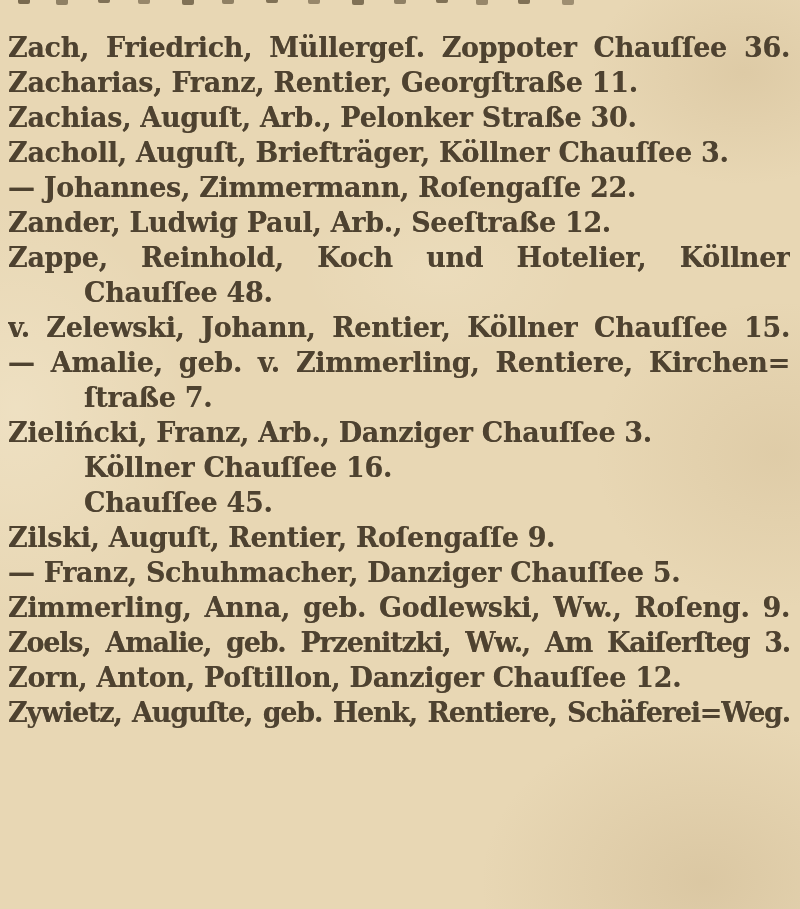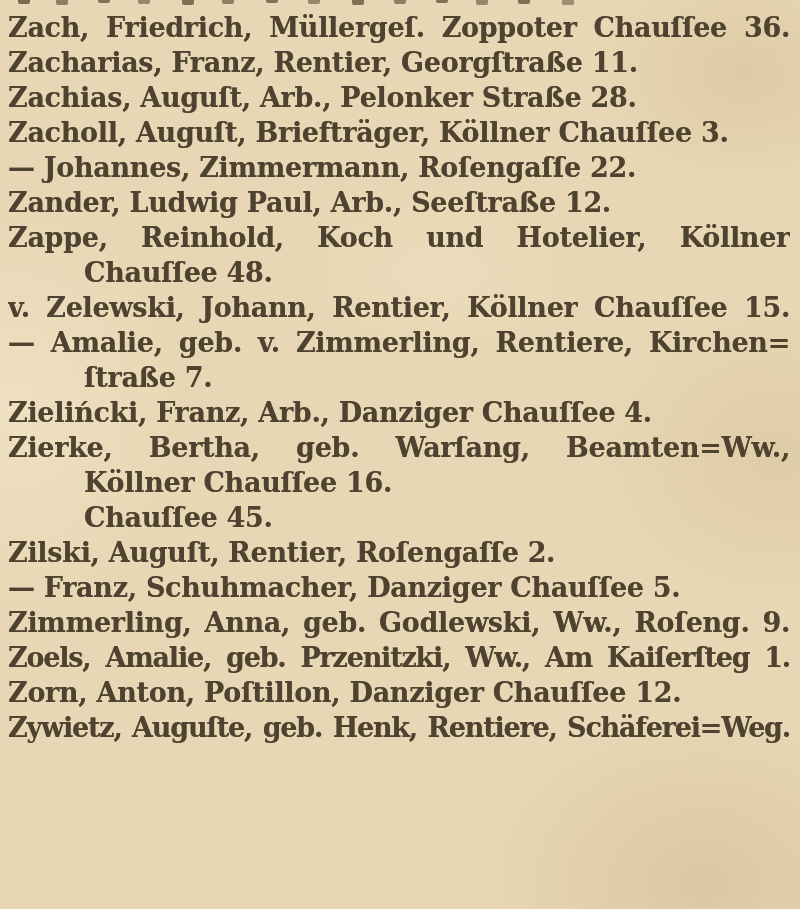--- a/index.html
+++ b/index.html
@@ -42,20 +42,21 @@
       48px 0 rgba(84,70,46,0.75),   86px 1px rgba(84,70,46,0.6),
       128px -1px rgba(84,70,46,0.7), 168px 0 rgba(84,70,46,0.55),
       212px 1px rgba(84,70,46,0.7),  252px 0 rgba(84,70,46,0.6),
       296px -1px rgba(84,70,46,0.7), 338px 0 rgba(84,70,46,0.55),
       382px 1px rgba(84,70,46,0.7),  424px 0 rgba(84,70,46,0.6),
       466px -1px rgba(84,70,46,0.7), 506px 1px rgba(84,70,46,0.55),
       548px 0 rgba(84,70,46,0.7),    592px 1px rgba(84,70,46,0.5);
   }
   .lines {
     padding: 0 10px 0 8px;
+    margin-top: 20px;
   }
   .line {
     height: 35px;
     line-height: 35px;
     font-size: 27px;
     font-weight: 700;
     letter-spacing: -0.3px;
     white-space: nowrap;
     overflow: hidden;
     text-shadow: 0 0 0.6px rgba(78,66,48,0.55);
@@ -72,33 +73,32 @@
   }
 </style>
 </head>
 <body>
 
 <div class="page">
   <div class="top-fragment"></div>
   <div class="lines" id="lines">
       <div class="line justify">Zach, Friedrich, Müllergeſ. Zoppoter Chauſſee 36.</div>
       <div class="line">Zacharias, Franz, Rentier, Georgſtraße 11.</div>
-      <div class="line">Zachias, Auguſt, Arb., Pelonker Straße 28.</div>
+      <div class="line">Zachias, Auguſt, Arb., Pelonker Straße 30.</div>
       <div class="line">Zacholl, Auguſt, Briefträger, Köllner Chauſſee 3.</div>
       <div class="line">— Johannes, Zimmermann, Roſengaſſe 22.</div>
       <div class="line">Zander, Ludwig Paul, Arb., Seeſtraße 12.</div>
       <div class="line justify">Zappe, Reinhold, Koch und Hotelier, Köllner</div>
       <div class="line indent">Chauſſee 48.</div>
       <div class="line justify">v. Zelewski, Johann, Rentier, Köllner Chauſſee 15.</div>
       <div class="line justify">— Amalie, geb. v. Zimmerling, Rentiere, Kirchen=</div>
       <div class="line indent">ſtraße 7.</div>
-      <div class="line">Zielińcki, Franz, Arb., Danziger Chauſſee 4.</div>
-      <div class="line justify">Zierke, Bertha, geb. Warſang, Beamten=Ww.,</div>
+      <div class="line">Zielińcki, Franz, Arb., Danziger Chauſſee 3.</div>
       <div class="line indent">Köllner Chauſſee 16.</div>
       <div class="line indent">Chauſſee 45.</div>
-      <div class="line">Zilski, Auguſt, Rentier, Roſengaſſe 2.</div>
+      <div class="line">Zilski, Auguſt, Rentier, Roſengaſſe 9.</div>
       <div class="line">— Franz, Schuhmacher, Danziger Chauſſee 5.</div>
       <div class="line justify">Zimmerling, Anna, geb. Godlewski, Ww., Roſeng. 9.</div>
-      <div class="line justify tight">Zoels, Amalie, geb. Przenitzki, Ww., Am Kaiſerſteg 1.</div>
+      <div class="line justify tight">Zoels, Amalie, geb. Przenitzki, Ww., Am Kaiſerſteg 3.</div>
       <div class="line">Zorn, Anton, Poſtillon, Danziger Chauſſee 12.</div>
       <div class="line justify tight">Zywietz, Auguſte, geb. Henk, Rentiere, Schäferei=Weg. 1.</div>
     </div>
 </div>
 
 </body></html>

